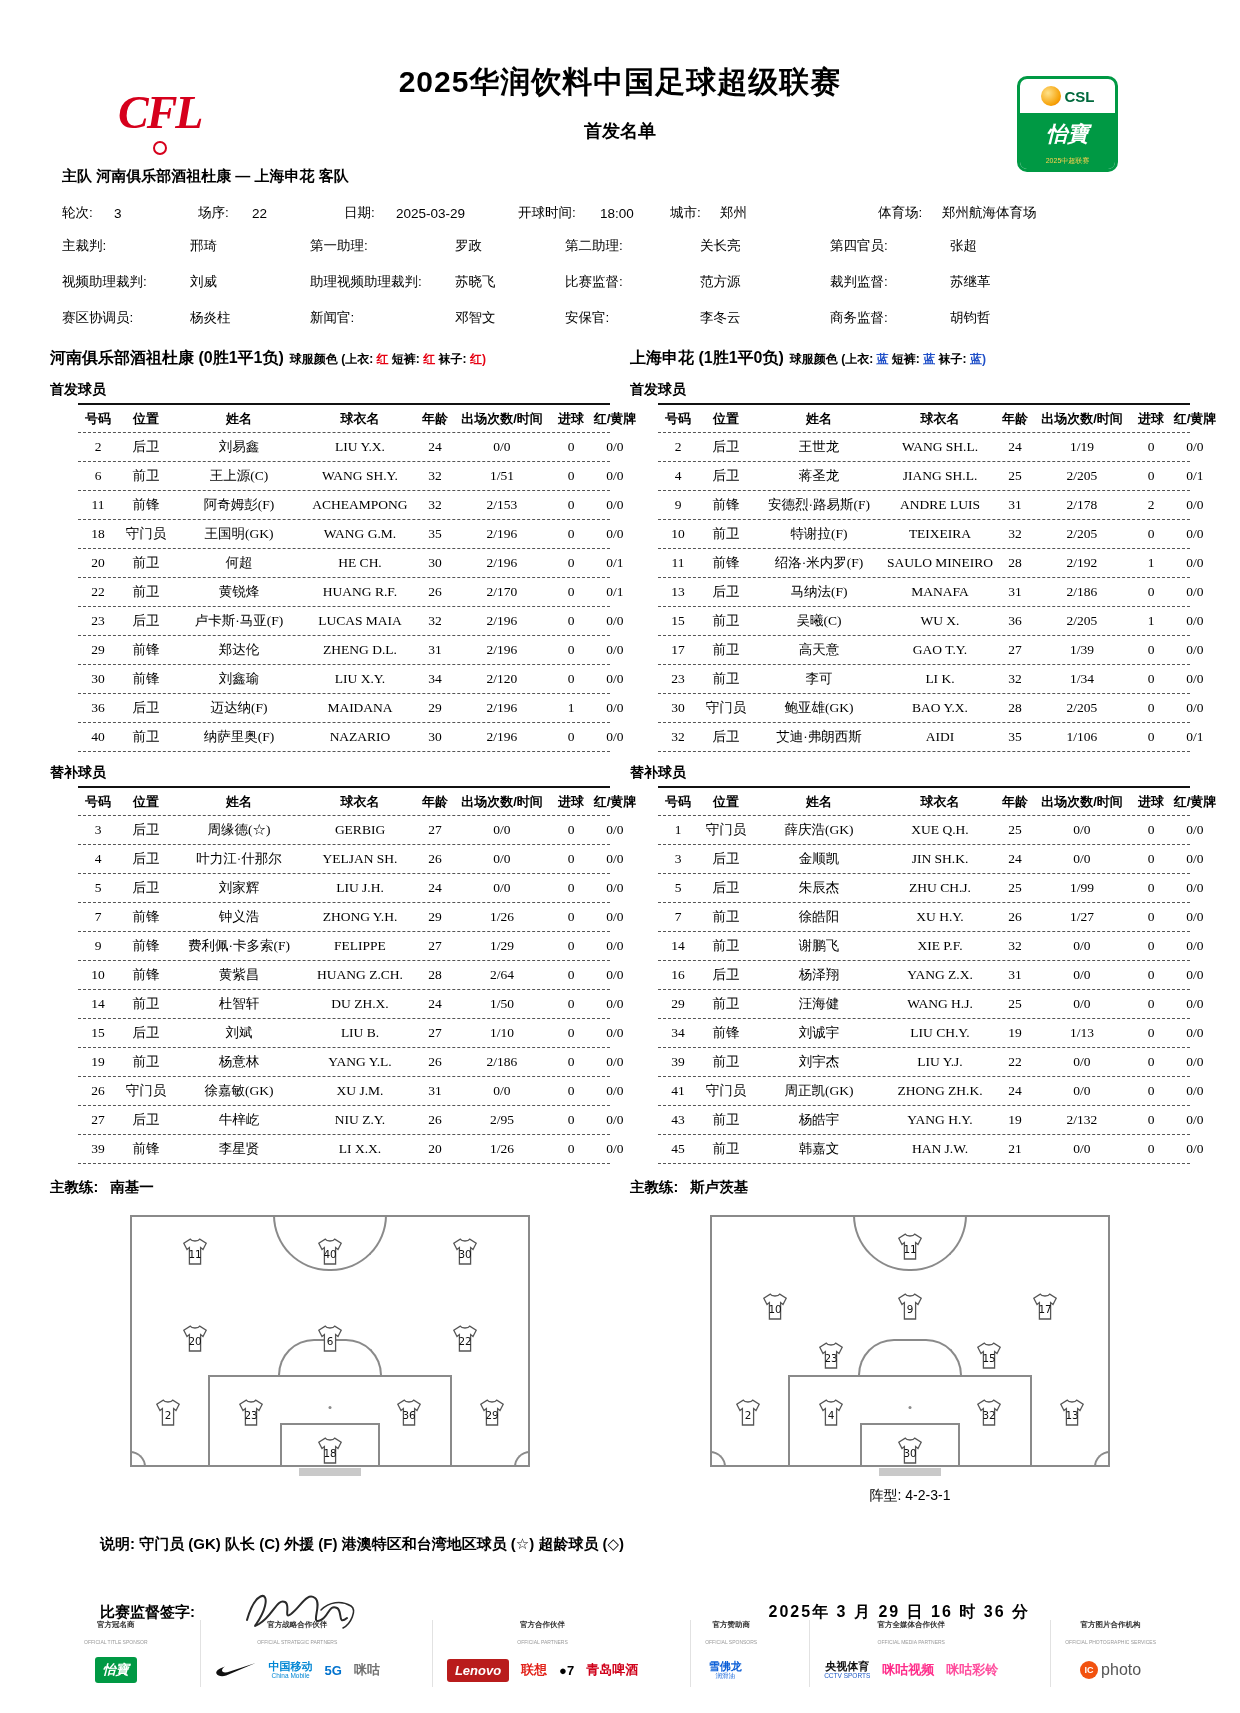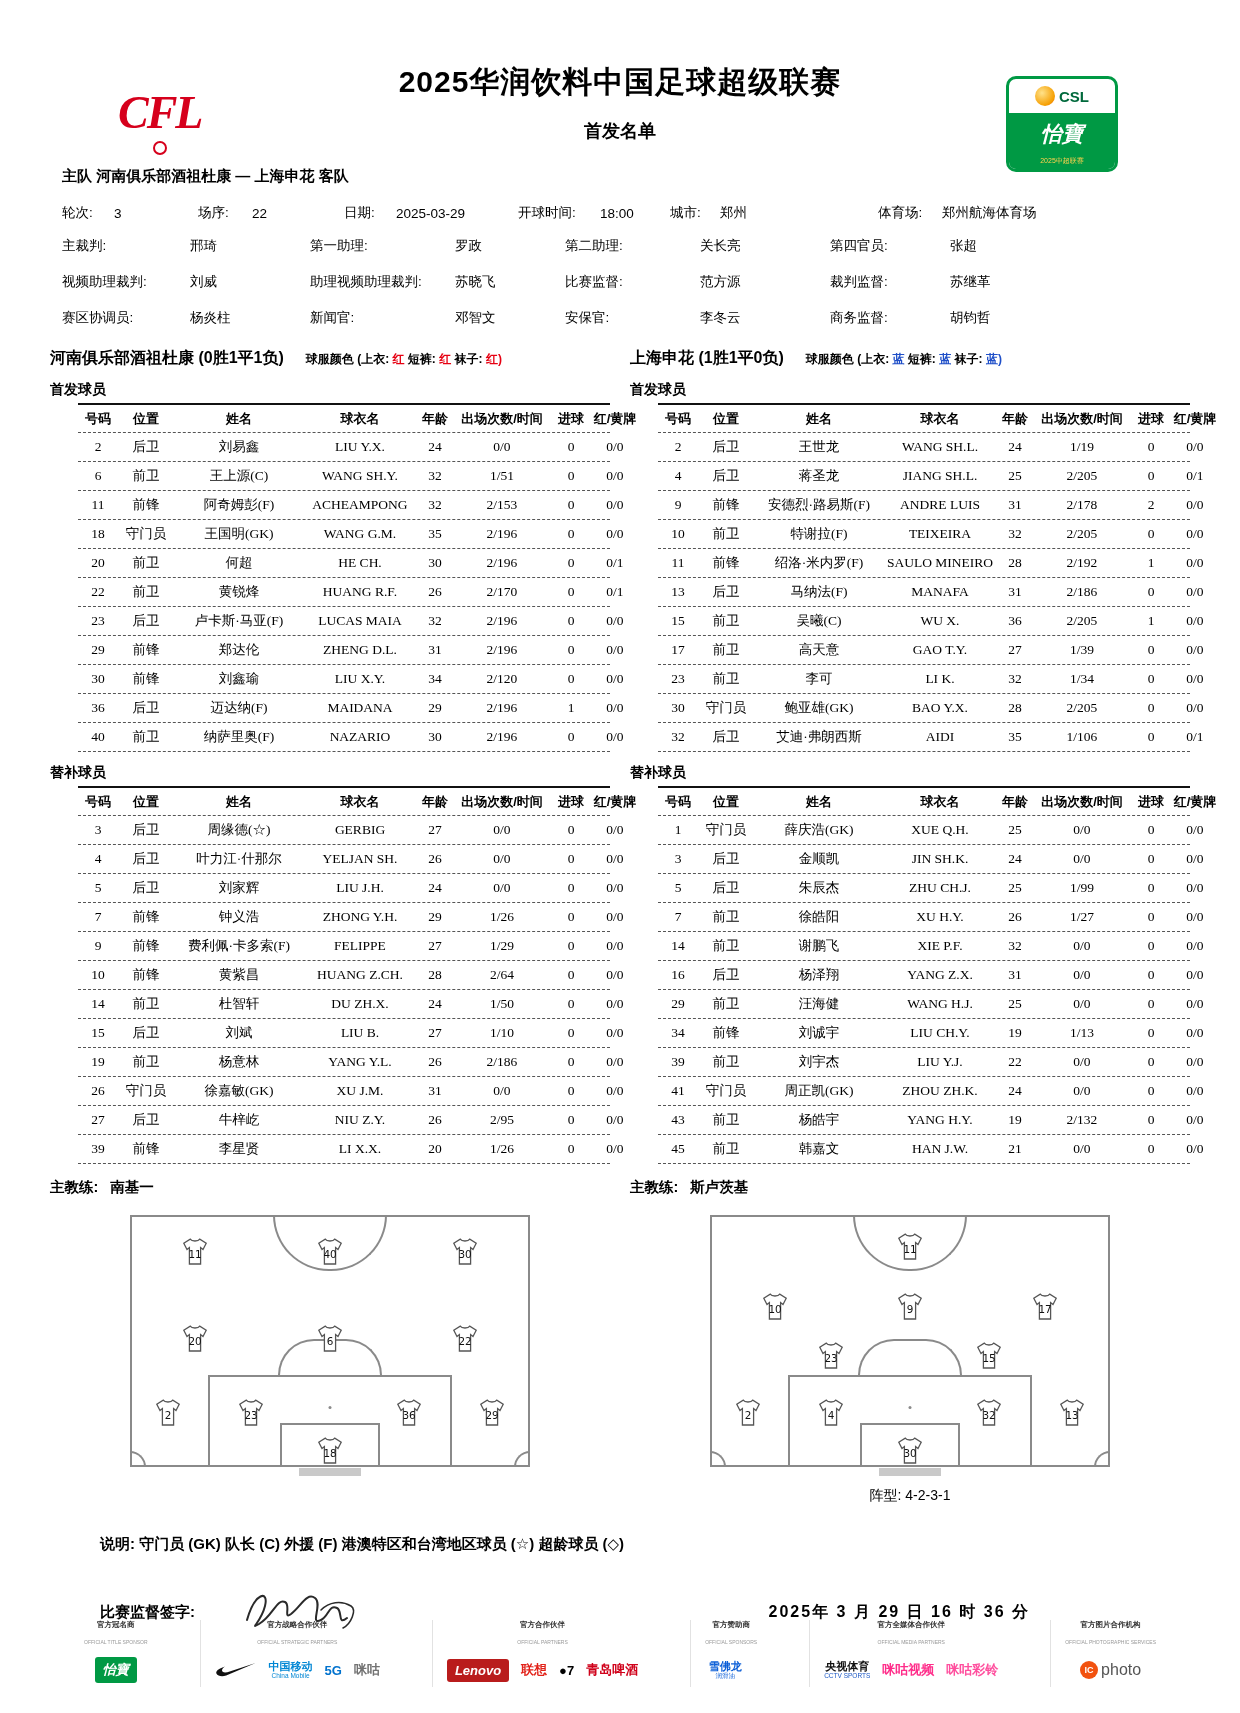--- a/index.html
+++ b/index.html
@@ -5,37 +5,37 @@
   html,body{margin:0;padding:0;background:#e8e8e8;}
   .page{width:1240px;height:1713px;position:relative;background:#fff;box-sizing:border-box;
         font-family:"Liberation Sans","DejaVu Sans",sans-serif;color:#000;overflow:hidden;margin:0 auto;}
   
   .hd{position:relative;padding-top:62px;text-align:center;}
   .hd h1{margin:0;font-size:30px;font-weight:bold;letter-spacing:1px;}
   .hd h2{margin:16px 0 0;font-size:18px;font-weight:bold;}
   .cfl{position:absolute;left:118px;top:86px;font-size:46px;font-weight:900;font-style:italic;
        color:#d6001c;font-family:"Liberation Serif","DejaVu Serif",serif;letter-spacing:-2px;}
   .cfl .ball{display:block;width:10px;height:10px;border:2px solid #d6001c;border-radius:50%;margin:2px auto 0;}
-  .cslbox{position:absolute;right:122px;top:76px;width:112px;height:96px;border:3px solid #009944;border-radius:10px;
+  .cslbox{position:absolute;right:122px;top:76px;width:101px;height:96px;border:3px solid #009944;border-radius:10px;
           background:#fff;display:flex;flex-direction:column;overflow:hidden;box-sizing:border-box;}
   .csl-top{display:flex;align-items:center;justify-content:center;gap:4px;height:34px;}
   .csl-ball{width:20px;height:20px;border-radius:50%;background:radial-gradient(circle at 35% 35%,#ffe28a,#f59e00 70%,#d33 100%);}
   .csl-txt{font-size:15px;font-weight:bold;color:#00693c;}
   .csl-mid{flex:1;background:#009944;color:#fff;font-weight:bold;font-style:italic;font-size:21px;
            display:flex;align-items:center;justify-content:center;}
   .csl-bot{background:#009944;color:#ffd24d;font-size:7px;text-align:center;padding:1px 0 3px;}
   
   .teams-line{margin:24px 0 0 62px;font-weight:bold;font-size:15px;}
   .grid{display:grid;margin-left:62px;font-size:13.5px;align-items:center;}
   .info-grid{margin-top:18px;grid-template-columns:52px 84px 54px 92px 52px 122px 82px 70px 50px 158px 64px auto;}
   .off-grid{margin-top:12px;line-height:24px;grid-template-columns:128px 120px 145px 110px 135px 130px 120px auto;}
   
   .cols{display:flex;gap:20px;padding:0 50px;margin-top:18px;}
   .col{width:560px;}
-  .team-head{display:flex;align-items:baseline;gap:22px;}
+  .team-head{display:flex;align-items:baseline;gap:6px;}
   .team-name{font-size:16px;font-weight:bold;white-space:nowrap;}
   .kit{font-size:12px;font-weight:bold;white-space:nowrap;}
   .sec-h{font-weight:bold;font-size:14px;margin:12px 0 4px;}
   .t-grid{display:grid;grid-template-columns:40px 56px 130px 112px 38px 96px 42px 46px;
           justify-items:center;align-items:center;text-align:center;}
   .t-row{border-bottom:1px dashed #555;min-height:29px;padding:1px 0;box-sizing:border-box;
          font-family:"Liberation Serif","DejaVu Serif",serif;font-size:13.5px;margin-left:28px;}
   .t-head{border-top:2px solid #111;font-family:"Liberation Sans","DejaVu Sans",sans-serif;
           font-weight:bold;font-size:13px;min-height:30px;}
   .coach{margin:14px 0 0;font-weight:bold;font-size:14.5px;display:flex;gap:12px;}
@@ -712,21 +712,21 @@
             <span>LIU Y.J.</span>
             <span>22</span>
             <span>0/0</span>
             <span>0</span>
             <span>0/0</span>
           </div>
           <div class="t-row t-grid">
             <span>41</span>
             <span>守门员</span>
             <span>周正凯(GK)</span>
-            <span>ZHOU ZH.K.</span>
+            <span>ZHONG ZH.K.</span>
             <span>24</span>
             <span>0/0</span>
             <span>0</span>
             <span>0/0</span>
           </div>
           <div class="t-row t-grid">
             <span>43</span>
             <span>前卫</span>
             <span>杨皓宇</span>
             <span>YANG H.Y.</span>

